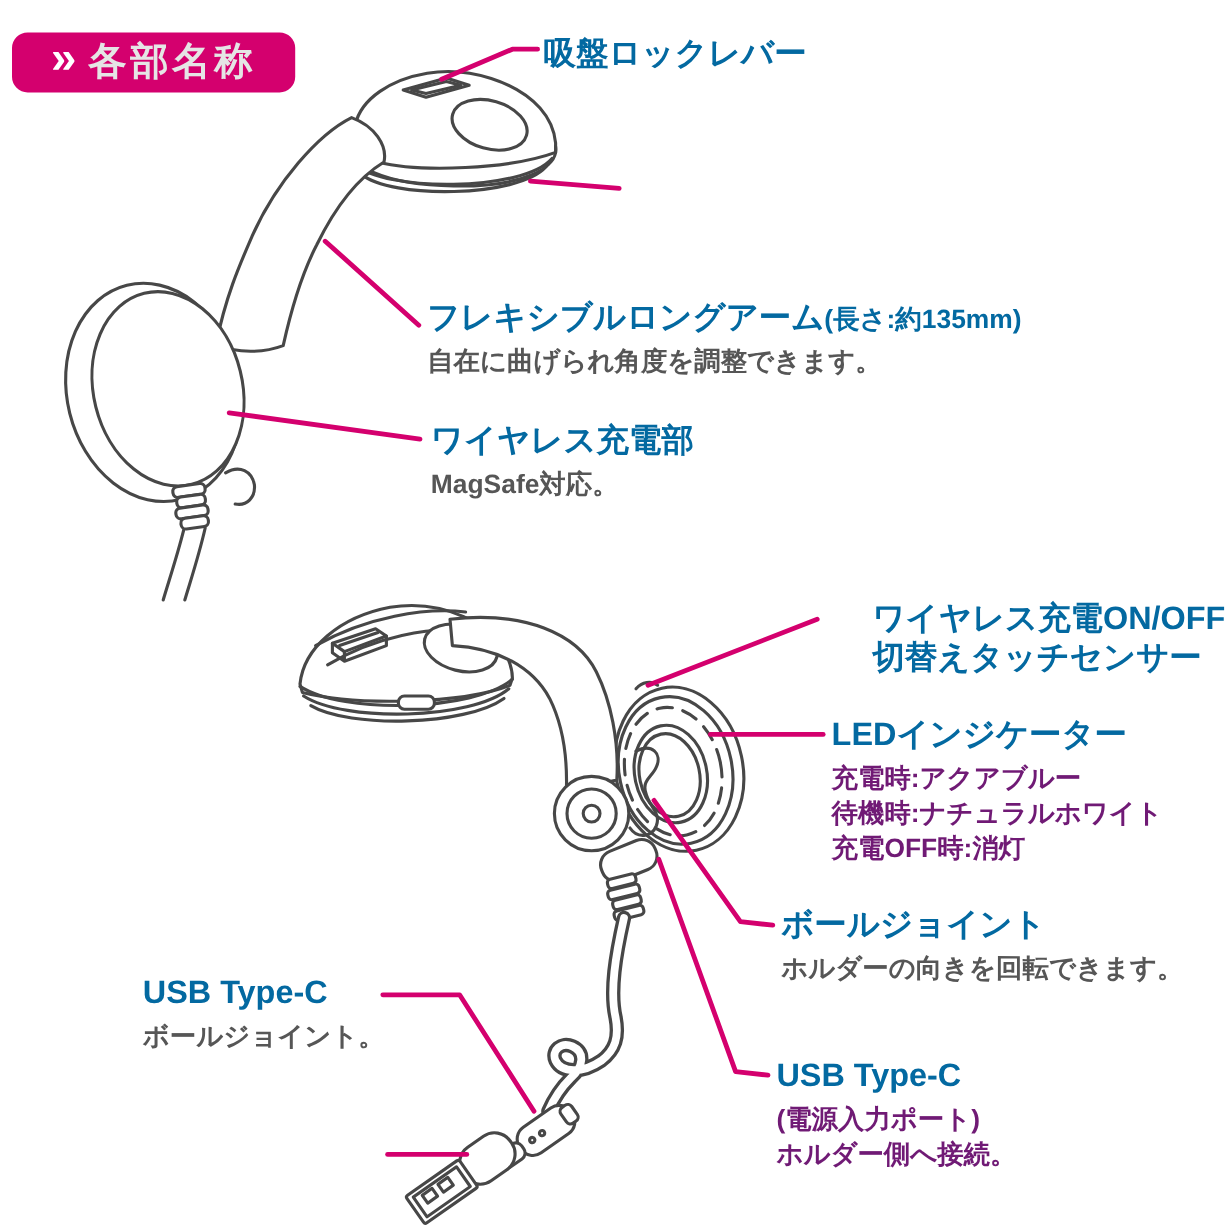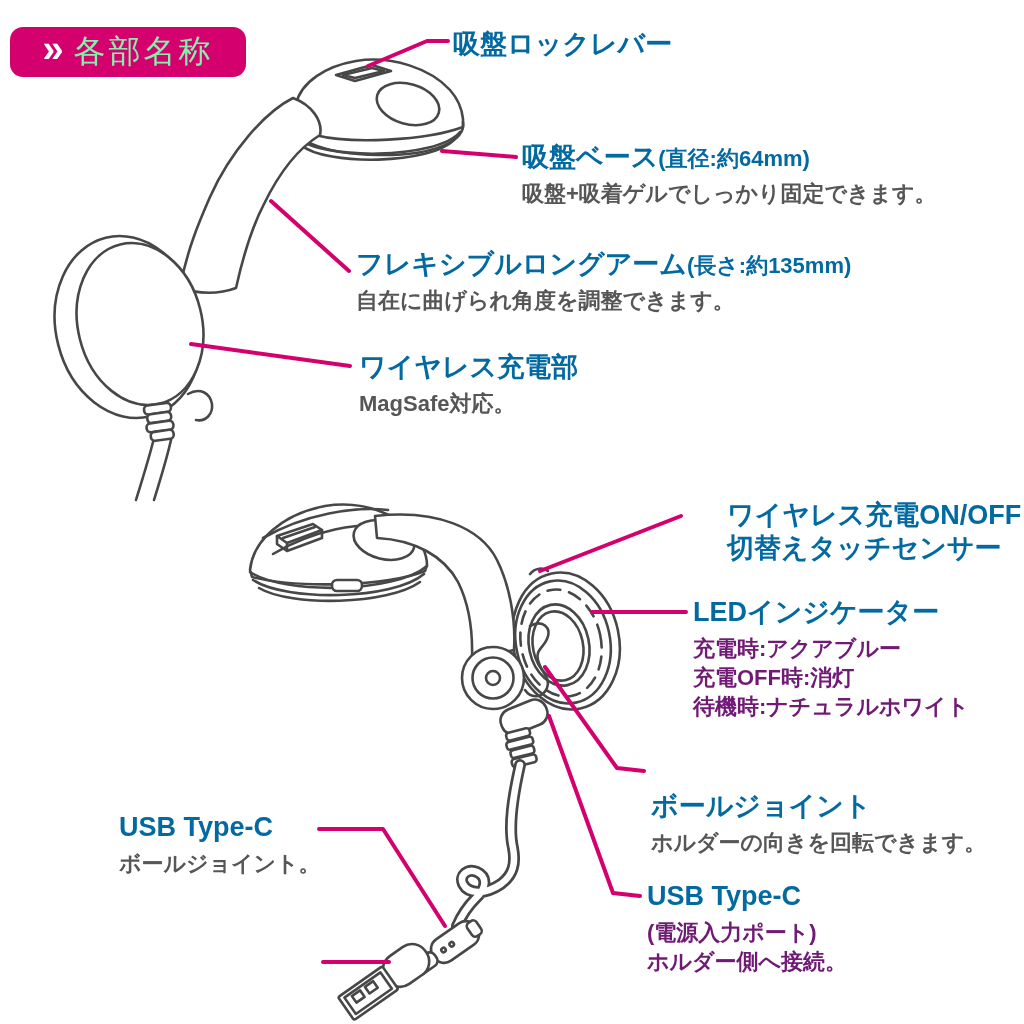--- a/index.html
+++ b/index.html
@@ -1,21 +1,21 @@
 <!DOCTYPE html>
 <html><head>
 <meta charset="utf-8">
 <style>
   html,body{margin:0;padding:0;background:#fff;}
   .canvas{position:relative;width:1024px;height:1024px;background:#fff;overflow:hidden;
           font-family:"Liberation Sans","DejaVu Sans",sans-serif;}
   .badge{position:absolute;left:10px;top:27px;width:236px;height:50px;background:#d4006e;
          border-radius:13px;display:flex;align-items:center;justify-content:center;gap:10px;}
   .badge-chev{color:#fff;font-size:38px;font-weight:700;line-height:1;transform:translateY(-3px);}
-  .badge-text{color:#86efac;font-size:32px;font-weight:400;letter-spacing:3px;}
+  .badge-text{color:#e5e5e5;font-size:32px;font-weight:700;letter-spacing:3px;}
   .label{position:absolute;white-space:nowrap;}
   .t{color:#0369a1;font-size:27px;font-weight:700;line-height:1.22;}
   .t .suf{font-size:22px;}
   .d{color:#565656;font-size:22px;font-weight:600;line-height:1.32;margin-top:5px;}
   .d2{color:#701a75;font-size:22px;font-weight:600;line-height:1.32;}
   svg{position:absolute;overflow:visible;}
   .callouts{left:0;top:0;pointer-events:none;}
   .line-art path,.line-art ellipse,.line-art circle,.line-art rect,.line-art polygon,.line-art line{
       stroke:#474747;stroke-width:2.6;fill:none;stroke-linecap:round;stroke-linejoin:round;}
   .line-art .fw{fill:#fff;}
@@ -137,26 +137,20 @@
       <polyline points="549,716 613,893 640,896"></polyline>
       <polyline points="319,829 383,829 445,926"></polyline>
       <polyline points="323,962 389,962"></polyline>
     </g>
   </svg>
 
   <div class="label" style="left:453px;top:28px">
     <div class="t">吸盤ロックレバー</div>
   </div>
 
-  <div class="label" style="left:522px;top:141px">
-    <div class="t">
-      <span>吸盤ベース</span><span class="suf">(直径:約64mm)</span>
-    </div>
-    <div class="d">吸盤+吸着ゲルでしっかり固定できます。</div>
-  </div>
 
   <div class="label" style="left:356px;top:248px">
     <div class="t">
       <span>フレキシブルロングアーム</span><span class="suf">(長さ:約135mm)</span>
     </div>
     <div class="d">自在に曲げられ角度を調整できます。</div>
   </div>
 
   <div class="label" style="left:359px;top:351px">
     <div class="t">ワイヤレス充電部</div>
@@ -165,26 +159,26 @@
 
   <div class="label" style="left:727px;top:499px">
     <div class="t">ワイヤレス充電ON/OFF</div>
     <div class="t">切替えタッチセンサー</div>
   </div>
 
   <div class="label" style="left:693px;top:596px">
     <div class="t">LEDインジケーター</div>
     <div class="d">
       <div class="d2">充電時:アクアブルー</div>
+      <div class="d2">待機時:ナチュラルホワイト</div>
       <div class="d2">充電OFF時:消灯</div>
-      <div class="d2">待機時:ナチュラルホワイト</div>
     </div>
   </div>
 
-  <div class="label" style="left:651px;top:790px">
+  <div class="label" style="left:651px;top:754px">
     <div class="t">ボールジョイント</div>
     <div class="d">ホルダーの向きを回転できます。</div>
   </div>
 
   <div class="label" style="left:647px;top:880px">
     <div class="t">USB Type-C</div>
     <div class="d">
       <div class="d2">(電源入力ポート)</div>
       <div class="d2">ホルダー側へ接続。</div>
     </div>

